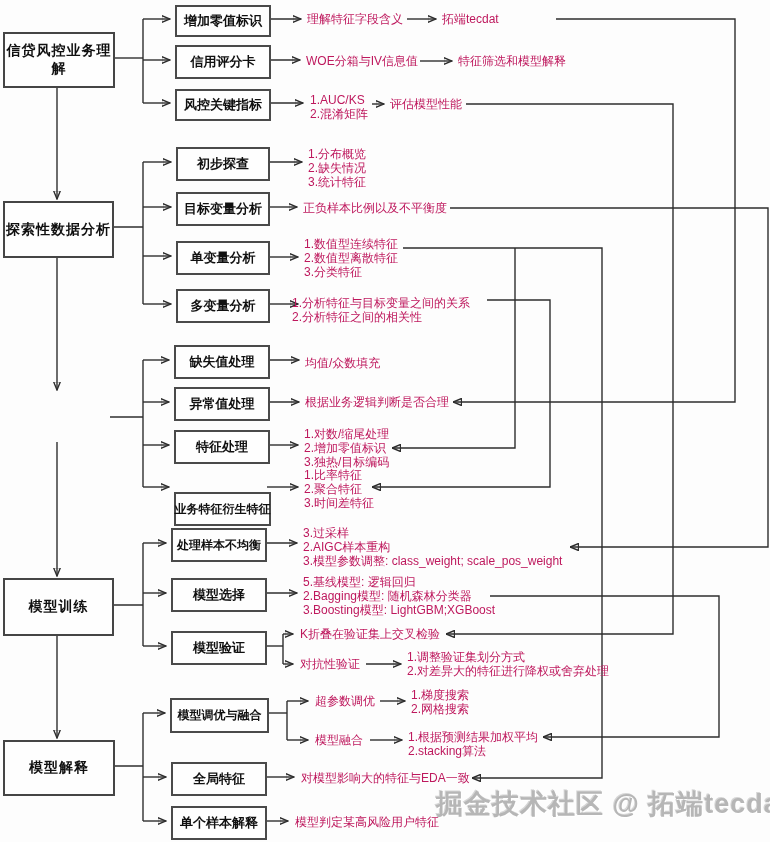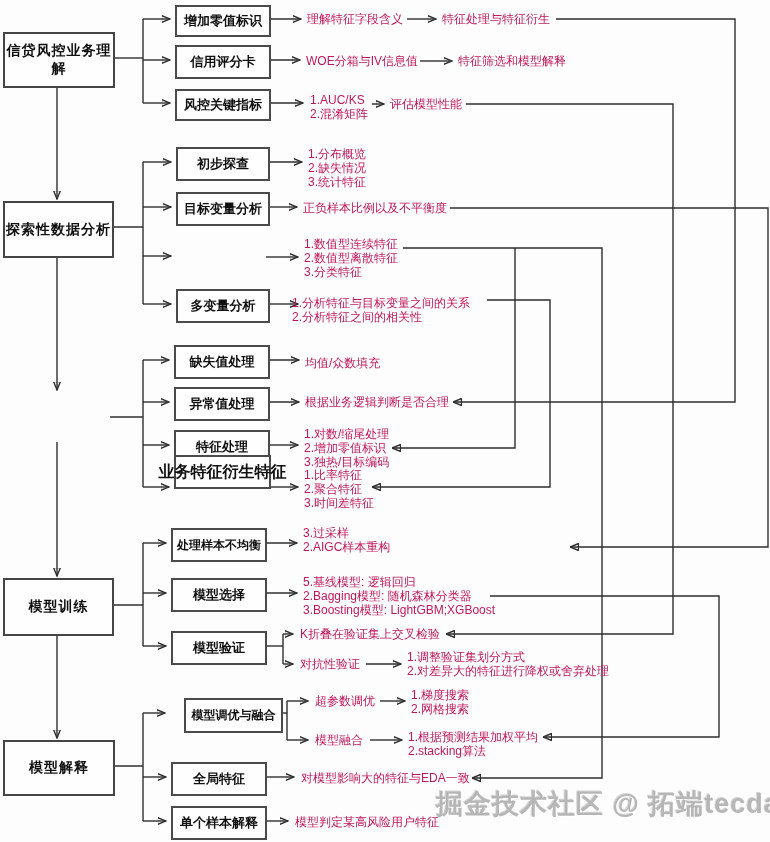--- a/index.html
+++ b/index.html
@@ -143,59 +143,62 @@
   <div class="sbox" style="left:176px;top:147px;width:90px;height:30px">
       <span>初步探查</span>
     </div>
 
   <div class="sbox" style="left:175px;top:89px;width:92px;height:28px">
       <span>风控关键指标</span>
     </div>
   <div class="sbox" style="left:176px;top:192px;width:90px;height:30px">
       <span>目标变量分析</span>
     </div>
+  <div class="sbox" style="left:176px;top:241px;width:90px;height:30px">
+      <span>单变量分析</span>
+    </div>
   <div class="sbox" style="left:176px;top:289px;width:90px;height:30px">
       <span>多变量分析</span>
     </div>
 
   <div class="sbox" style="left:174px;top:387px;width:92px;height:30px">
       <span>异常值处理</span>
     </div>
   <div class="sbox" style="left:174px;top:345px;width:92px;height:30px">
       <span>缺失值处理</span>
     </div>
   <div class="sbox" style="left:174px;top:430px;width:92px;height:30px">
       <span>特征处理</span>
     </div>
-  <div class="sbox" style="left:174px;top:455px;width:93px;height:30px;font-size:16px">
+  <div class="sbox" style="left:174px;top:492px;width:93px;height:30px;font-size:12px">
       <span>业务特征衍生特征</span>
     </div>
 
   <div class="sbox" style="left:171px;top:528px;width:92px;height:30px;font-size:12px">
       <span>处理样本不均衡</span>
     </div>
   <div class="sbox" style="left:171px;top:578px;width:92px;height:30px">
       <span>模型选择</span>
     </div>
   <div class="sbox" style="left:171px;top:631px;width:92px;height:30px">
       <span>模型验证</span>
     </div>
 
-  <div class="sbox" style="left:184px;top:698px;width:95px;height:31px;font-size:12px">
+  <div class="sbox" style="left:170px;top:698px;width:95px;height:31px;font-size:12px">
       <span>模型调优与融合</span>
     </div>
   <div class="sbox" style="left:171px;top:762px;width:92px;height:30px">
       <span>全局特征</span>
     </div>
   <div class="sbox" style="left:171px;top:806px;width:92px;height:30px">
       <span>单个样本解释</span>
     </div>
 
   <div class="txt" style="left:307px;top:12px">理解特征字段含义</div>
-  <div class="txt" style="left:442px;top:12px">特征处理与特征衍生</div>
+  <div class="txt" style="left:442px;top:12px">拓端tecdat</div>
   <div class="txt" style="left:306px;top:54px">WOE分箱与IV信息值</div>
   <div class="txt" style="left:458px;top:54px">特征筛选和模型解释</div>
   <div class="txt" style="left:310px;top:93px">
     <div>1.AUC/KS</div>
     <div>2.混淆矩阵</div>
   </div>
   <div class="txt" style="left:390px;top:97px">评估模型性能</div>
 
   <div class="txt" style="left:308px;top:147px">
     <div>1.分布概览</div>
@@ -222,20 +225,21 @@
   </div>
   <div class="txt" style="left:304px;top:468px">
     <div>1.比率特征</div>
     <div>2.聚合特征</div>
     <div>3.时间差特征</div>
   </div>
 
   <div class="txt" style="left:303px;top:526px">
     <div>3.过采样</div>
     <div>2.AIGC样本重构</div>
+    <div>3.模型参数调整: class_weight; scale_pos_weight</div>
   </div>
   <div class="txt" style="left:303px;top:575px">
     <div>5.基线模型: 逻辑回归</div>
     <div>2.Bagging模型: 随机森林分类器</div>
     <div>3.Boosting模型: LightGBM;XGBoost</div>
   </div>
   <div class="txt" style="left:300px;top:627px">K折叠在验证集上交叉检验</div>
   <div class="txt" style="left:300px;top:657px">对抗性验证</div>
   <div class="txt" style="left:407px;top:650px">
     <div>1.调整验证集划分方式</div>

